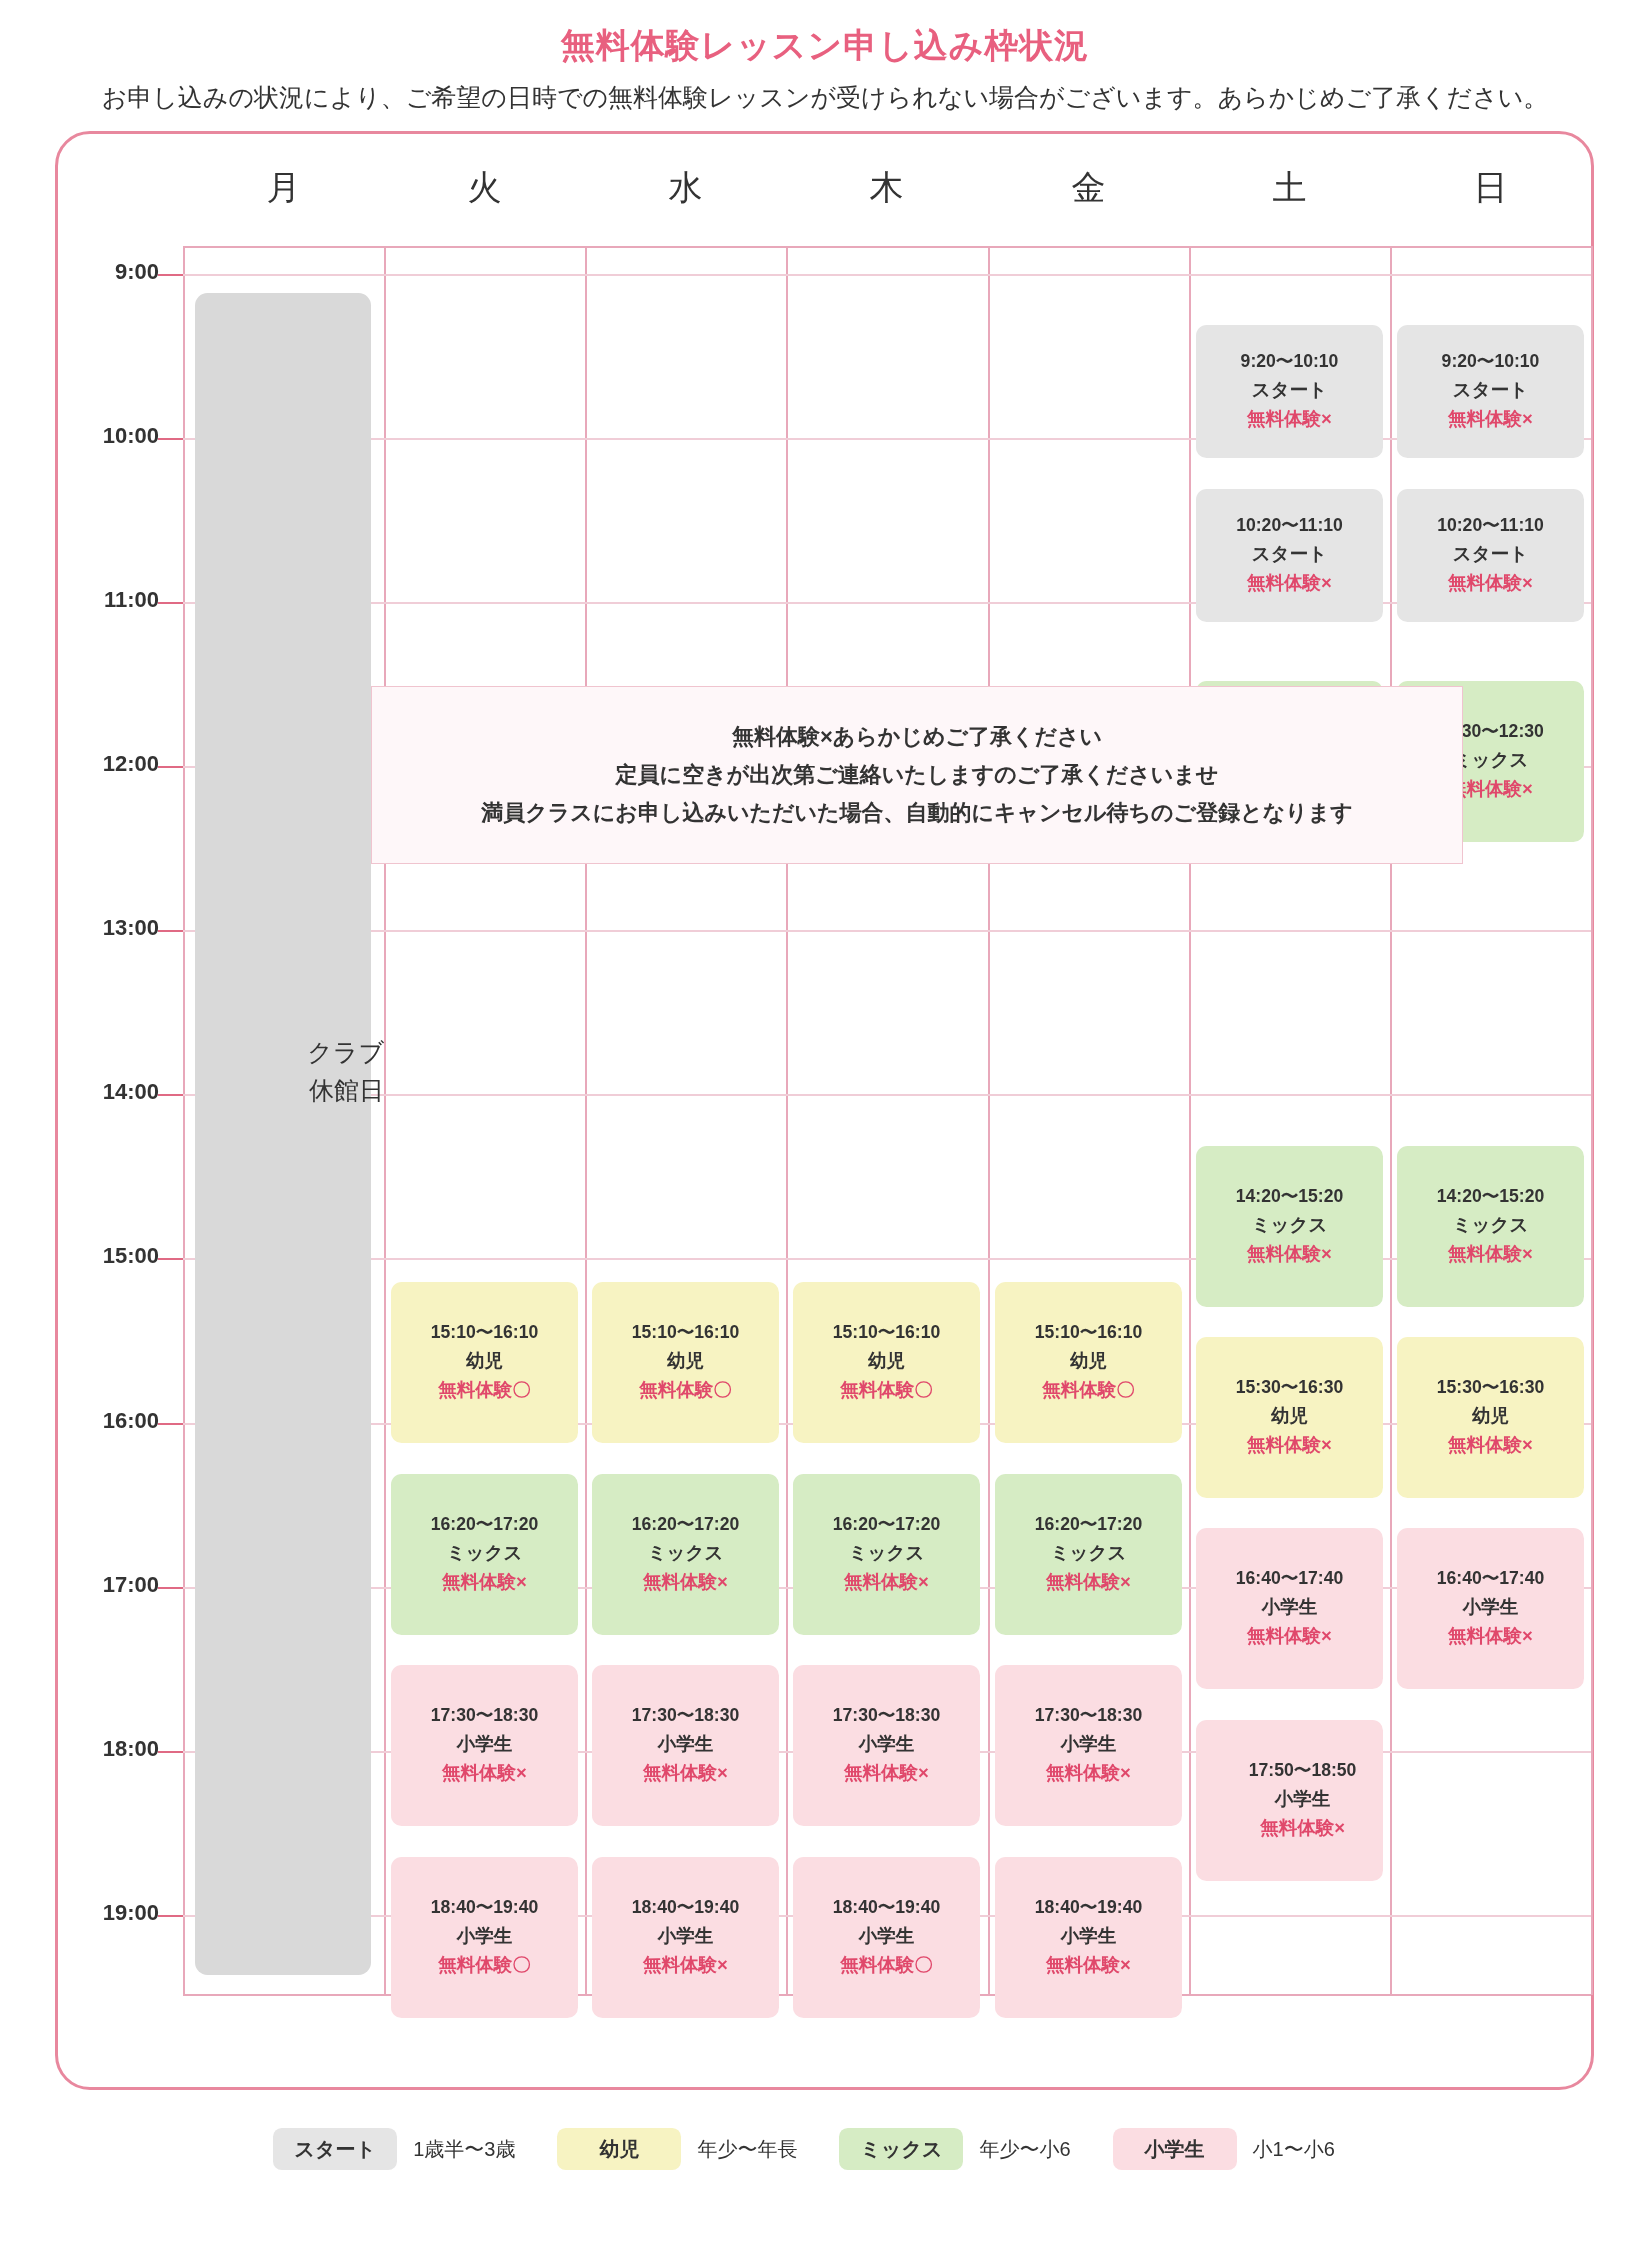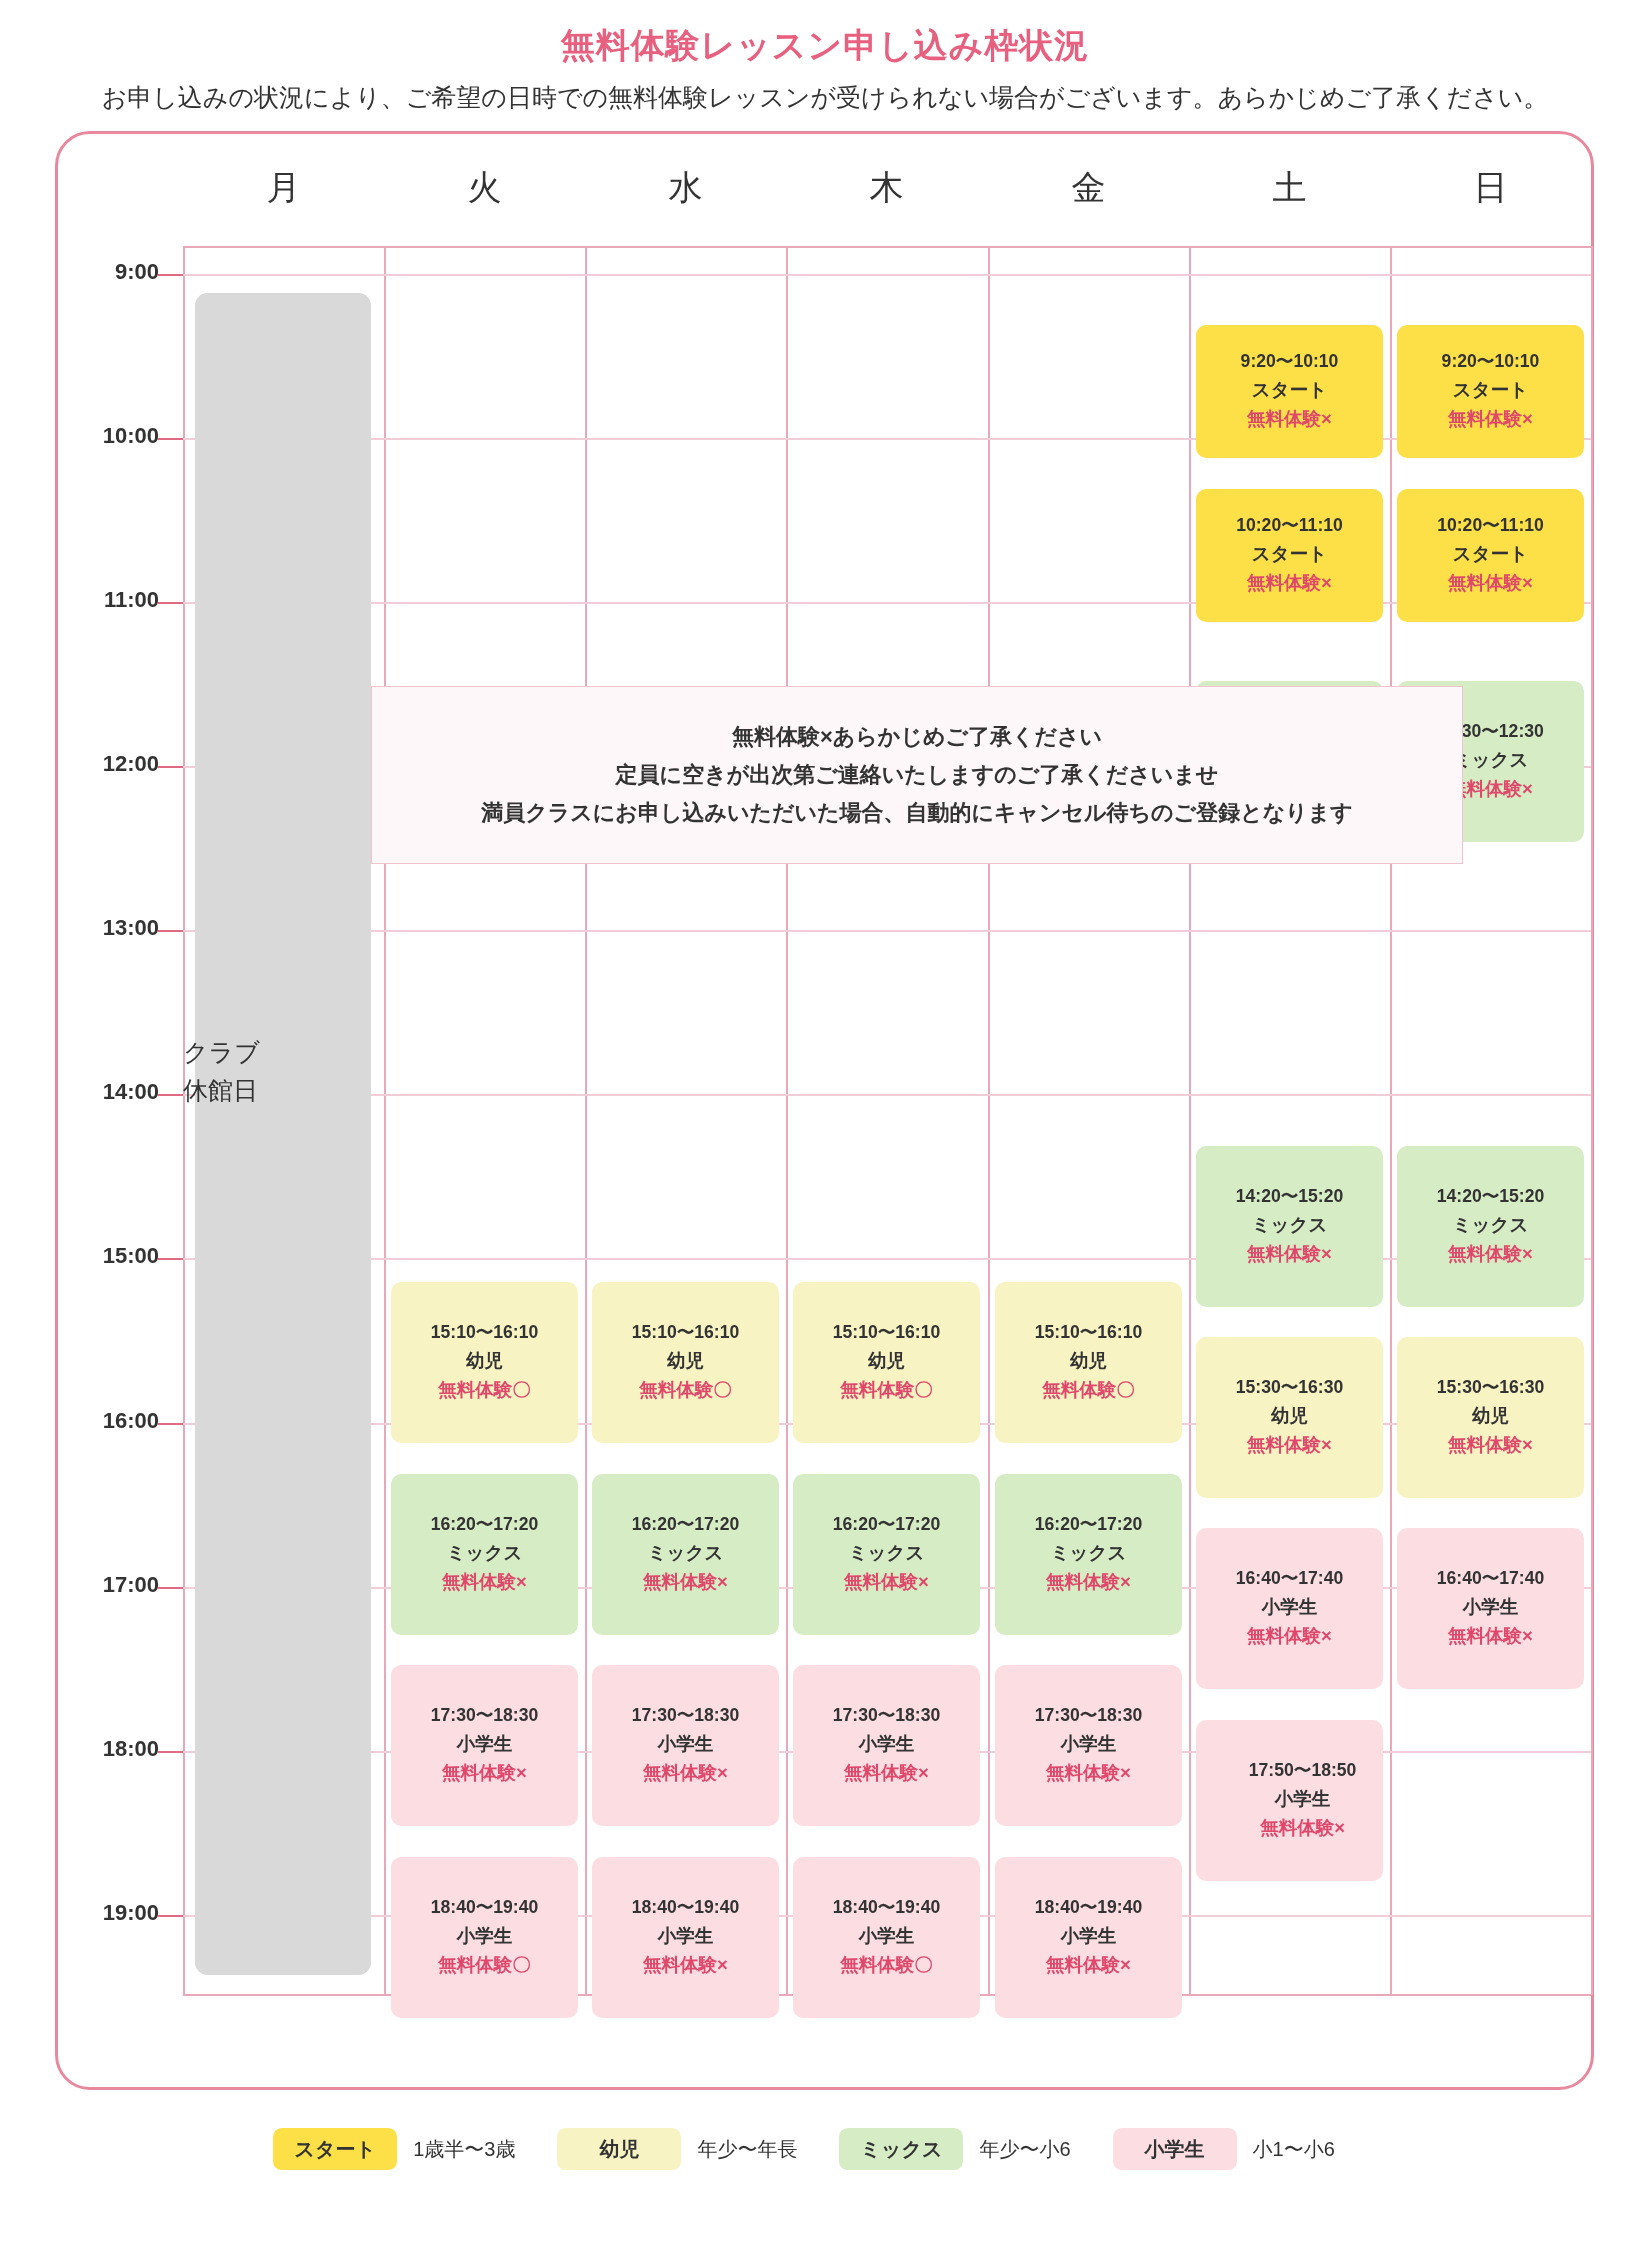--- a/index.html
+++ b/index.html
@@ -120,21 +120,21 @@
     line-height: 1.6;
     white-space: nowrap;
   }
   .cell .s {
     font-size: 18.5px;
     font-weight: bold;
     color: #e0486b;
     line-height: 1.6;
     white-space: nowrap;
   }
-  .c-start { background: #fde047; }
+  .c-start { background: #e5e5e5; }
   .c-youji { background: #f7f3c2; }
   .c-mix   { background: #d6ecc4; }
   .c-shou  { background: #fbdde2; }
   .notice {
     position: absolute;
     left: 371px;
     top: 686px;
     width: 1090px;
     height: 176px;
     background: #fef7f9;
@@ -245,21 +245,21 @@
         <div class="tick" style="left: 103px; top: 1292px;"></div>
         <div class="timelabel" style="left: 7px; top: 1441px;">17:00</div>
         <div class="tick" style="left: 103px; top: 1456px;"></div>
         <div class="timelabel" style="left: 7px; top: 1605px;">18:00</div>
         <div class="tick" style="left: 103px; top: 1620px;"></div>
         <div class="timelabel" style="left: 7px; top: 1769px;">19:00</div>
         <div class="tick" style="left: 103px; top: 1784px;"></div>
       </div>
 
     <div class="closedbox" id="closed-box" style="left: 140px; top: 162px; width: 176px; height: 1682px;"></div>
-    <div id="closed-label" style="position: absolute; left: 128px; width: 201px; top: 903px; text-align: left; font-size: 25px; line-height: 1.5;">
+    <div id="closed-label" style="position: absolute; left: 128px; width: 201px; top: 903px; text-align: right; font-size: 25px; line-height: 1.5;">
         <div>クラブ</div>
         <div>休館日</div>
       </div>
 
     <div id="lesson-cells">
         <div class="cell c-start" style="left: 1141px; width: 187px; top: 194px; height: 133px;">
           <div class="t">9:20〜10:10</div>
           <div class="k">スタート</div>
           <div class="s">無料体験×</div>
         </div>

